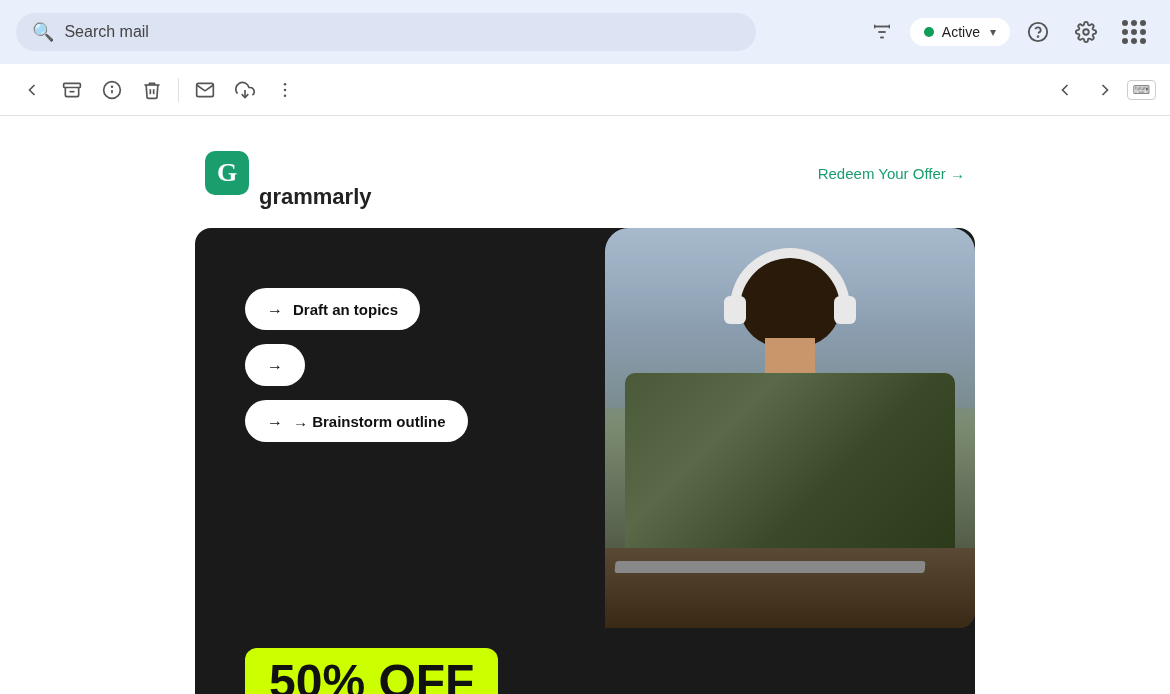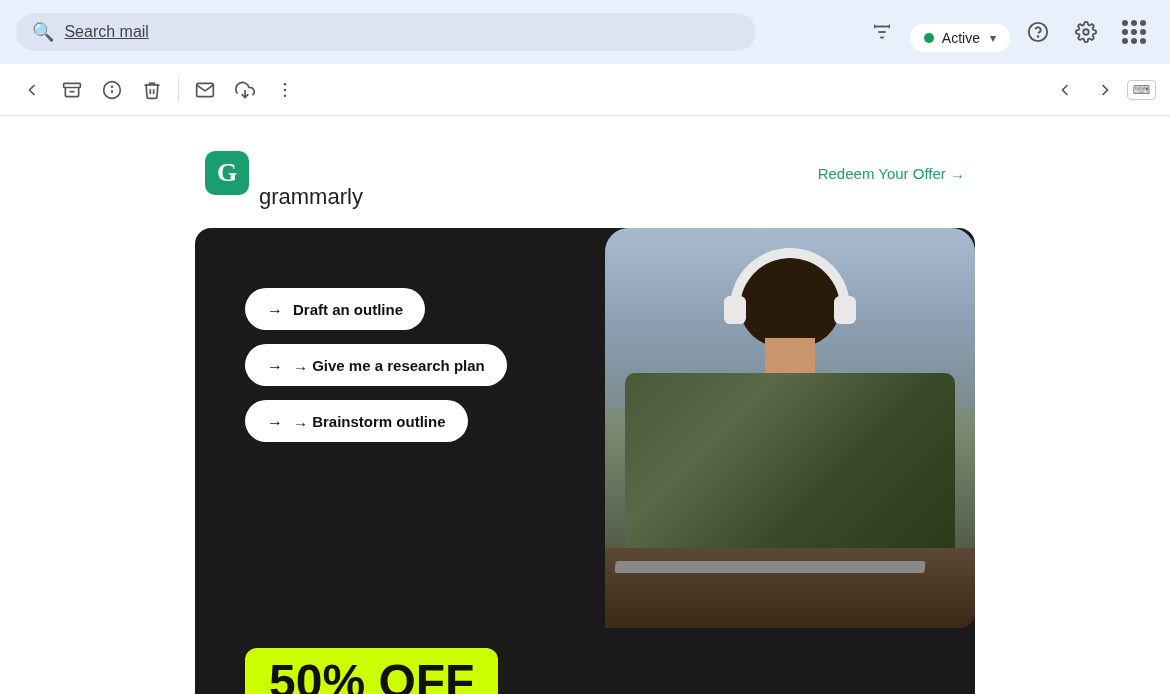--- a/index.html
+++ b/index.html
@@ -19,24 +19,24 @@
       align-items: center;
       background: #dce3f3;
       border-radius: 24px;
       padding: 8px 16px;
       flex: 1;
       max-width: 740px;
       gap: 10px;
       cursor: text;
     }
     .search-bar-icon { color: #444; font-size: 18px; }
-    .search-bar-text { color: #444; font-size: 16px; text-decoration: underline; }
+    .search-bar-text { color: #444; font-size: 16px; }
     .top-bar-right {
       display: flex;
-      align-items: flex-end;
+      align-items: center;
       gap: 8px;
       margin-left: auto;
     }
     .filter-icon-btn {
       width: 40px; height: 40px;
       border-radius: 50%;
       display: flex; align-items: center; justify-content: center;
       cursor: pointer;
       color: #444;
       font-size: 20px;
@@ -139,21 +139,21 @@
       border-radius: 10px;
       display: flex; align-items: center; justify-content: center;
       color: white;
       font-size: 26px;
       font-weight: bold;
       font-family: serif;
     }
     .grammarly-name {
       font-size: 22px;
       color: #222;
-      font-weight: 400;
+      font-weight: 700;
       margin-top: 48px;
     }
     .redeem-link {
       color: #1a9e6e;
       font-size: 15px;
       font-weight: 500;
       cursor: pointer;
       text-decoration: none;
       margin-left: 44px;
     }
@@ -356,25 +356,24 @@
       </div>
       <a class="redeem-link">Redeem Your Offer →</a>
     </div>
 
     <div class="ad-banner">
       <div class="ad-banner-inner">
 
         <div class="ad-left">
           <div class="prompt-pill">
             <span class="arrow">→</span>
-            <span>Draft an outline</span>
+            <span>Draft an topics</span>
           </div>
           <div class="prompt-pill">
             <span class="arrow">→</span>
-            <span>→ Give me a research plan</span>
           </div>
           <div class="prompt-pill">
             <span class="arrow">→</span>
             <span>→ Brainstorm outline</span>
           </div>
         </div>
 
         <div class="ad-right">
           <div style="
             width: 100%;

